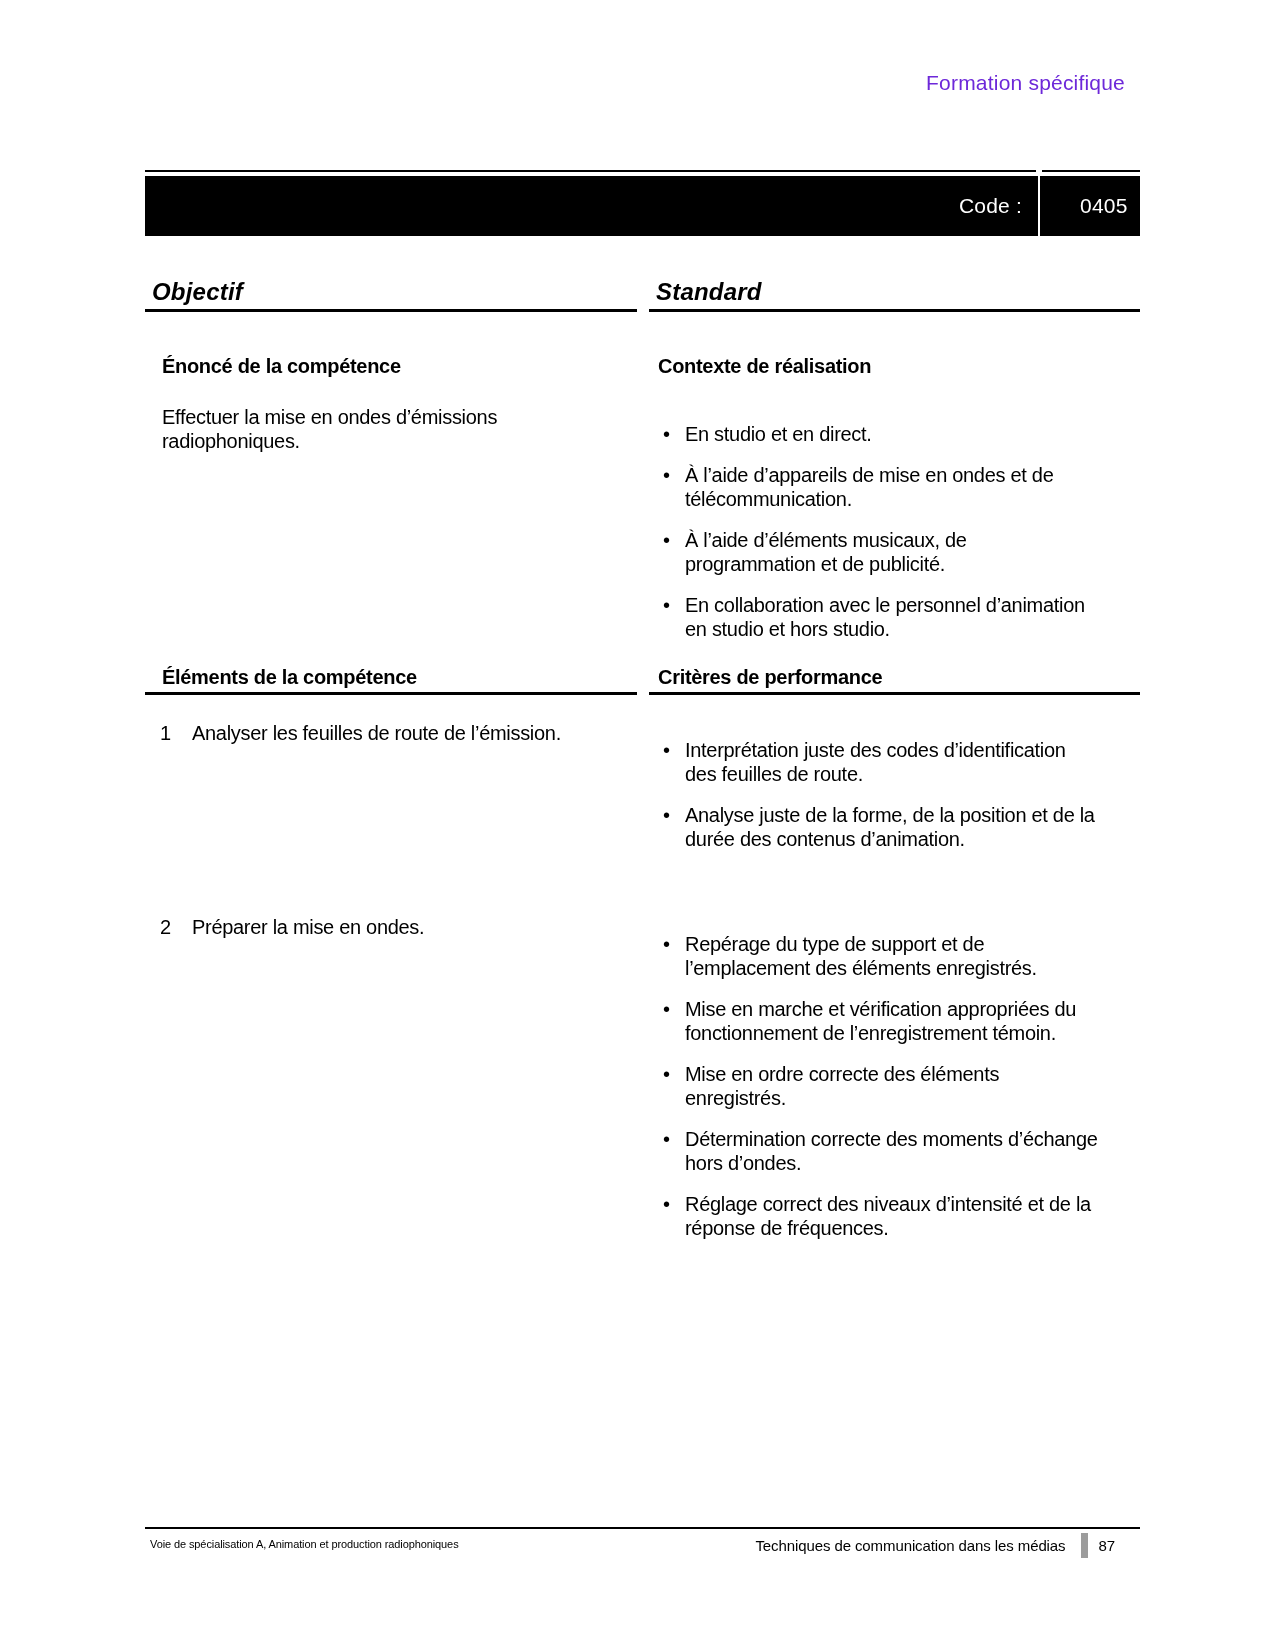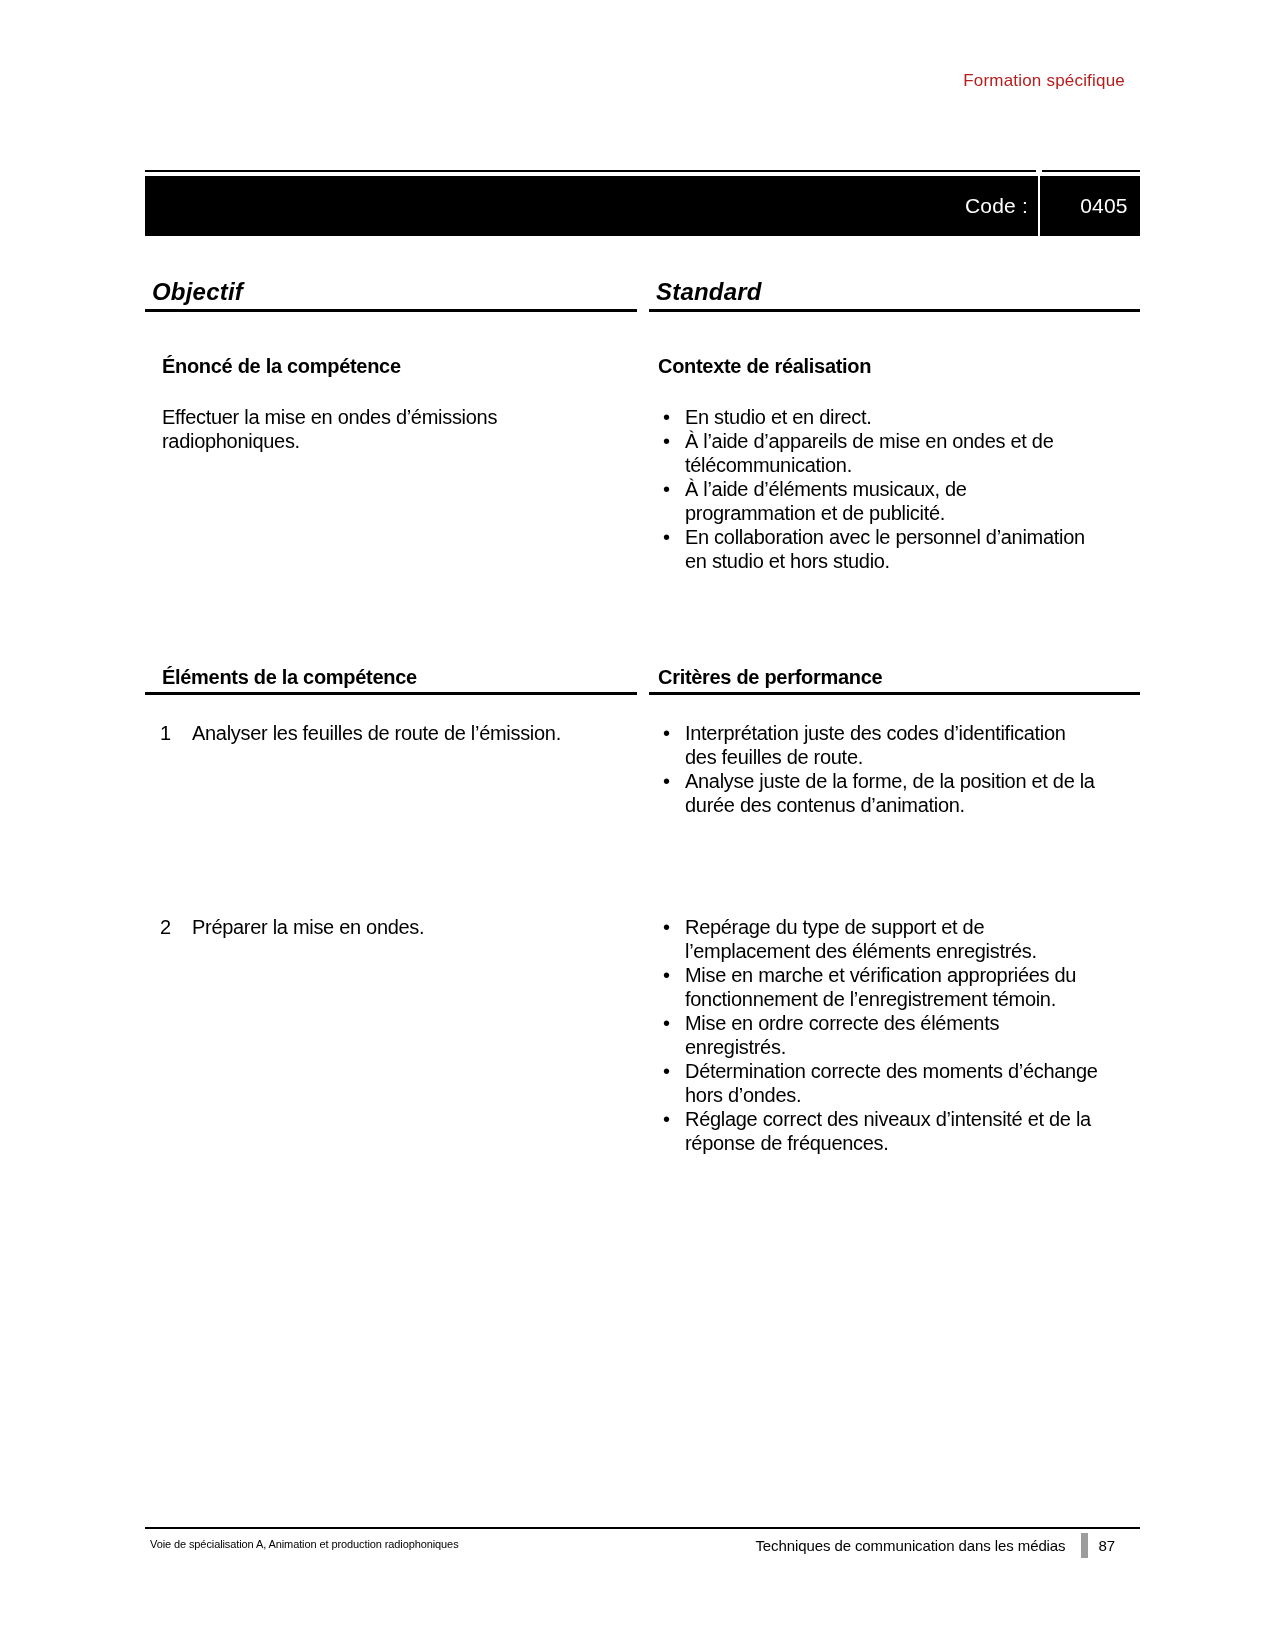--- a/index.html
+++ b/index.html
@@ -2,32 +2,32 @@
 <html><head>
 <meta charset="utf-8">
 <style>
   html, body { margin:0; padding:0; background:#ffffff; }
   .page {
     position:relative; width:1275px; height:1650px; background:#ffffff;
     font-family:"Liberation Sans", sans-serif; color:#000; overflow:hidden;
   }
 
   
-  .header-note { position:absolute; top:71px; right:150px; font-size:17px; color:#b91c1c; letter-spacing:0.2px; }
+  .header-note { position:absolute; top:71px; right:150px; font-size:21px; color:#6d28d9; letter-spacing:0.2px; }
 
   
   .hairline { position:absolute; top:170px; height:2px; background:#000; }
   .hairline.seg1 { left:145px; width:891px; }
   .hairline.seg2 { left:1042px; width:98px; }
 
   
   .code-bar { position:absolute; left:145px; top:176px; width:995px; height:60px; background:#000; display:flex; }
-  .code-label-cell { width:893px; display:flex; align-items:center; justify-content:flex-end; padding-right:10px; box-sizing:border-box; }
+  .code-label-cell { width:893px; display:flex; align-items:center; justify-content:flex-end; padding-right:16px; box-sizing:border-box; }
   .code-divider { width:2px; background:#fff; }
-  .code-value-cell { flex:1; display:flex; align-items:center; justify-content:center; padding-left:28px; box-sizing:border-box; }
+  .code-value-cell { flex:1; display:flex; align-items:center; justify-content:flex-start; padding-left:40px; box-sizing:border-box; }
   .code-bar span { color:#fff; font-size:21px; letter-spacing:0.2px; }
 
   
   .col-heading { position:absolute; top:278px; font-size:24px; font-weight:bold; font-style:italic; letter-spacing:0.2px; }
   .objectif-pos { left:152px; }
   .standard-pos { left:656px; }
 
   
   .rule { position:absolute; height:3px; background:#000; }
   .r1l { top:309px; left:145px; width:492px; }
@@ -49,21 +49,21 @@
   .pos-e1-text { left:192px; top:721px; }
   .pos-e2-num  { left:160px; top:915px; }
   .pos-e2-text { left:192px; top:915px; }
 
   
   .blist { position:absolute; left:658px; margin:0; padding:0; list-style:none;
            font-size:20px; line-height:24px; letter-spacing:-0.3px; }
   .pos-contexte-list { top:405px; }
   .pos-criteria-1    { top:721px; }
   .pos-criteria-2    { top:915px; }
-  .blist li { position:relative; padding-left:27px; }
+  .blist li { position:relative; padding-left:27px;margin-top:17px; }
   .bullet { position:absolute; left:5px; top:0; }
   .bullet::before { content:"\2022"; font-size:20px; }
   .btext { white-space:pre; }
 
   
   .footer-rule { position:absolute; left:145px; top:1527px; width:995px; height:2px; background:#000; }
   .footer-left { position:absolute; left:150px; top:1538px; font-size:11px; letter-spacing:-0.1px;text-align:right; }
   .footer-right { position:absolute; right:160px; top:1531px; height:28px; display:flex; align-items:center; font-size:15px; letter-spacing:-0.1px; }
   .footer-bar { display:inline-block; width:7px; height:25px; background:#9c9c9c; margin-left:15px; margin-right:11px; }
 </style>

